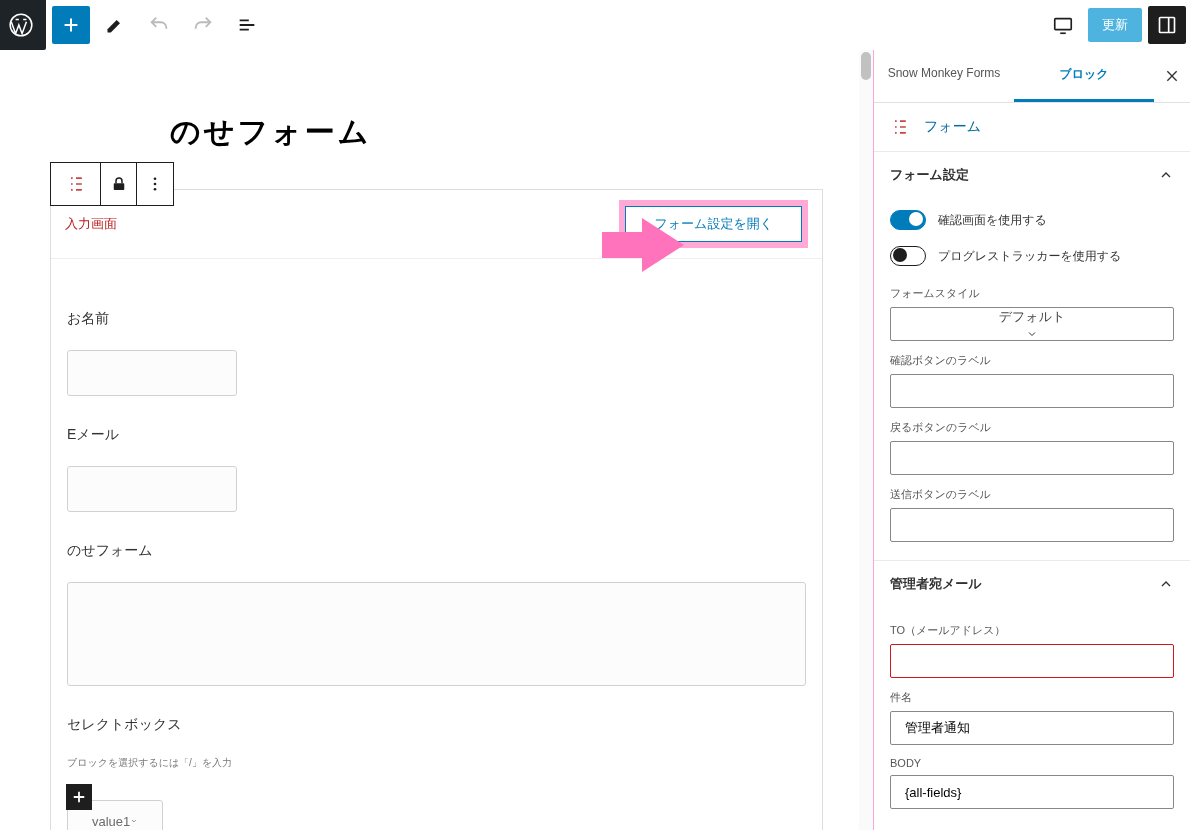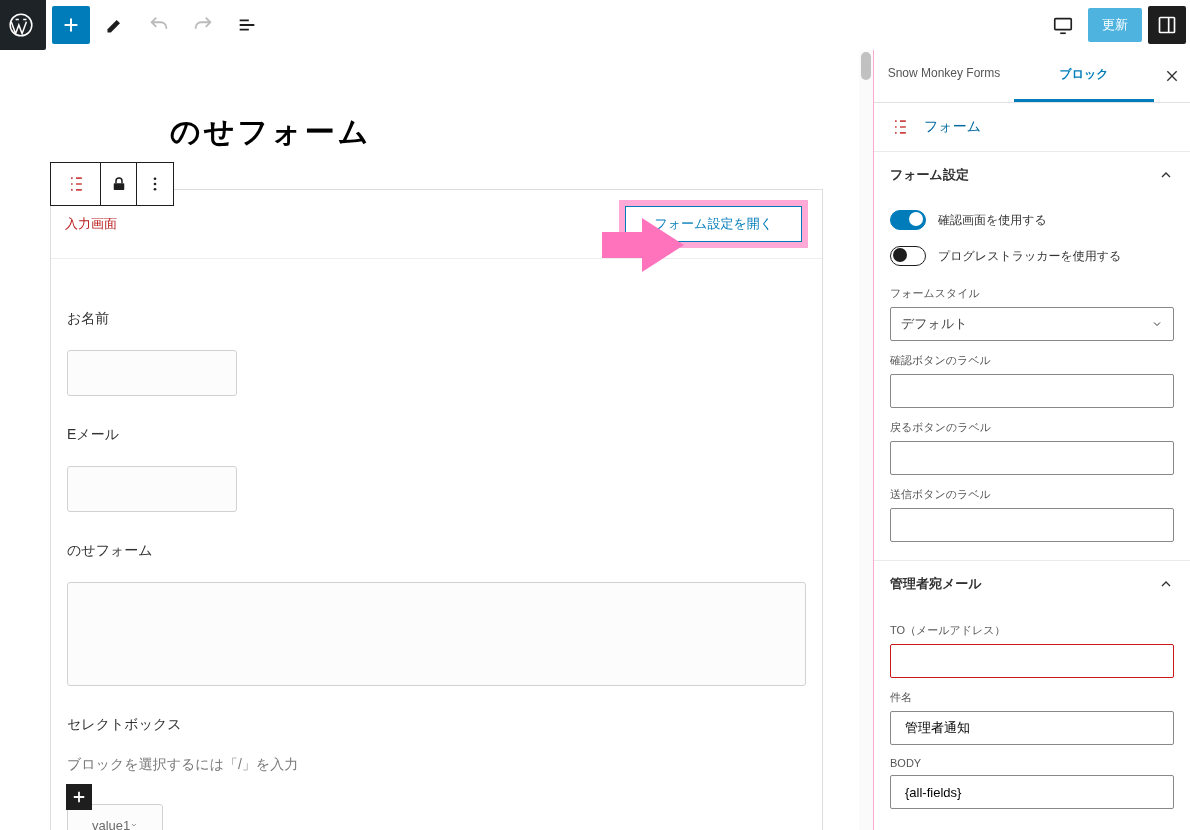--- a/index.html
+++ b/index.html
@@ -35,21 +35,21 @@
   .form-block { border:1px solid #ddd; margin-top:36px; }
   .form-header { display:flex; align-items:center; justify-content:space-between; padding:10px 14px; border-bottom:1px solid #eee; position:relative; }
   .form-header .label { font-size:13px; color:#b91c1c; }
   .open-btn { border:1.5px solid #007cba; color:#007cba; padding:8px 28px; font-size:13px; background:#fff; }
   .open-btn-wrap { position:relative; padding:6px; background:#ffa9d6; }
   .arrow { position:absolute; top:168px; left:602px; }
   .form-body { padding:30px 16px 14px; }
   .f-label { font-size:14px; color:#333; margin-bottom:22px; margin-top:21px; }
   .input-box { border:1.5px solid #d1d1d1; border-radius:3px; height:46px; width:170px; margin-bottom:30px; background:#fcfcfc; }
   .textarea-box { border:1.5px solid #d1d1d1; border-radius:3px; height:104px; width:100%; margin-bottom:30px; background:#fcfcfc; }
-  .placeholder-text { color:#7a7a7a; font-size:14px; margin-top:8px; margin-bottom:30px; }
+  .placeholder-text { color:#7a7a7a; font-size:10px; margin-top:8px; margin-bottom:30px; }
   .select-box { border:1.5px solid #d1d1d1; border-radius:3px; height:42px; width:96px; display:flex; align-items:center; justify-content:space-between; padding:0 24px; font-size:13px; color:#6b6b6b; background:#fcfcfc; }
   .add-block { width:26px; height:26px; background:#1e1e1e; color:#fff; display:flex; align-items:center; justify-content:center; position:absolute; bottom:20px; left:66px; cursor:pointer; }
   .select-row { position:relative; }
   
   .tabs { display:flex; border-bottom:1px solid #e2e2e2; position:relative; }
   .tab { flex:1; text-align:center; font-size:12px; padding:16px 4px; color:#555; cursor:pointer; }
   .tab.active { color:#007cba; border-bottom:3px solid #007cba; font-weight:600;}
   .close-tabs { width:36px; display:flex; align-items:center; justify-content:center; cursor:pointer; color:#333; }
   .sb-header { display:flex; align-items:center; gap:14px; padding:14px 16px; font-size:14px; color:#0369a1; }
   .sb-header .ic-form { color:#c44; }
@@ -57,21 +57,21 @@
   .panel-head { display:flex; justify-content:space-between; align-items:center; padding:14px 16px; font-size:13px; cursor:pointer; color:#333; font-weight:600;}
   .panel-body { padding:4px 16px 18px; }
   .toggle-row { display:flex; align-items:center; gap:12px; padding:8px 0; font-size:12px; color:#333; }
   .toggle { width:36px; height:20px; border-radius:20px; border:1.5px solid #1e1e1e; background:#fff; position:relative; cursor:pointer; }
   .toggle .knob { width:14px; height:14px; border-radius:50%; background:#1e1e1e; position:absolute; top:1px; left:2px; }
   .toggle.on { background:#007cba; border-color:#007cba; }
   .toggle.on .knob { background:#fff; left:18px; }
   .field-label { font-size:11px; color:#555; margin-top:12px; margin-bottom:6px; }
   .sb-input { width:100%; height:34px; border:1px solid #888; border-radius:2px; padding:0 14px; font-size:13px; background:#fff; }
   .sb-input.error { border-color:#cc1818; }
-  .sb-select { width:100%; height:34px; border:1px solid #888; border-radius:2px; background:#fff; display:flex; align-items:center; justify-content:space-between; padding:0 10px; font-size:13px; cursor:pointer; color:#444;}
+  .sb-select { width:100%; height:34px; border:1px solid #888; border-radius:2px; background:#fff; display:flex; align-items:center; justify-content:space-between; padding:0 10px; font-size:13px; cursor:pointer; color:#444;flex-direction:column;}
   svg { display:block; }
 </style>
 </head>
 <body>
 
 <div class="topbar">
   <div class="topbar-left">
     <div class="wp-logo">
       <svg width="26" height="26" viewBox="0 0 24 24" fill="none" stroke="#fff" stroke-width="1.4">
           <circle cx="12" cy="12" r="10"></circle>

